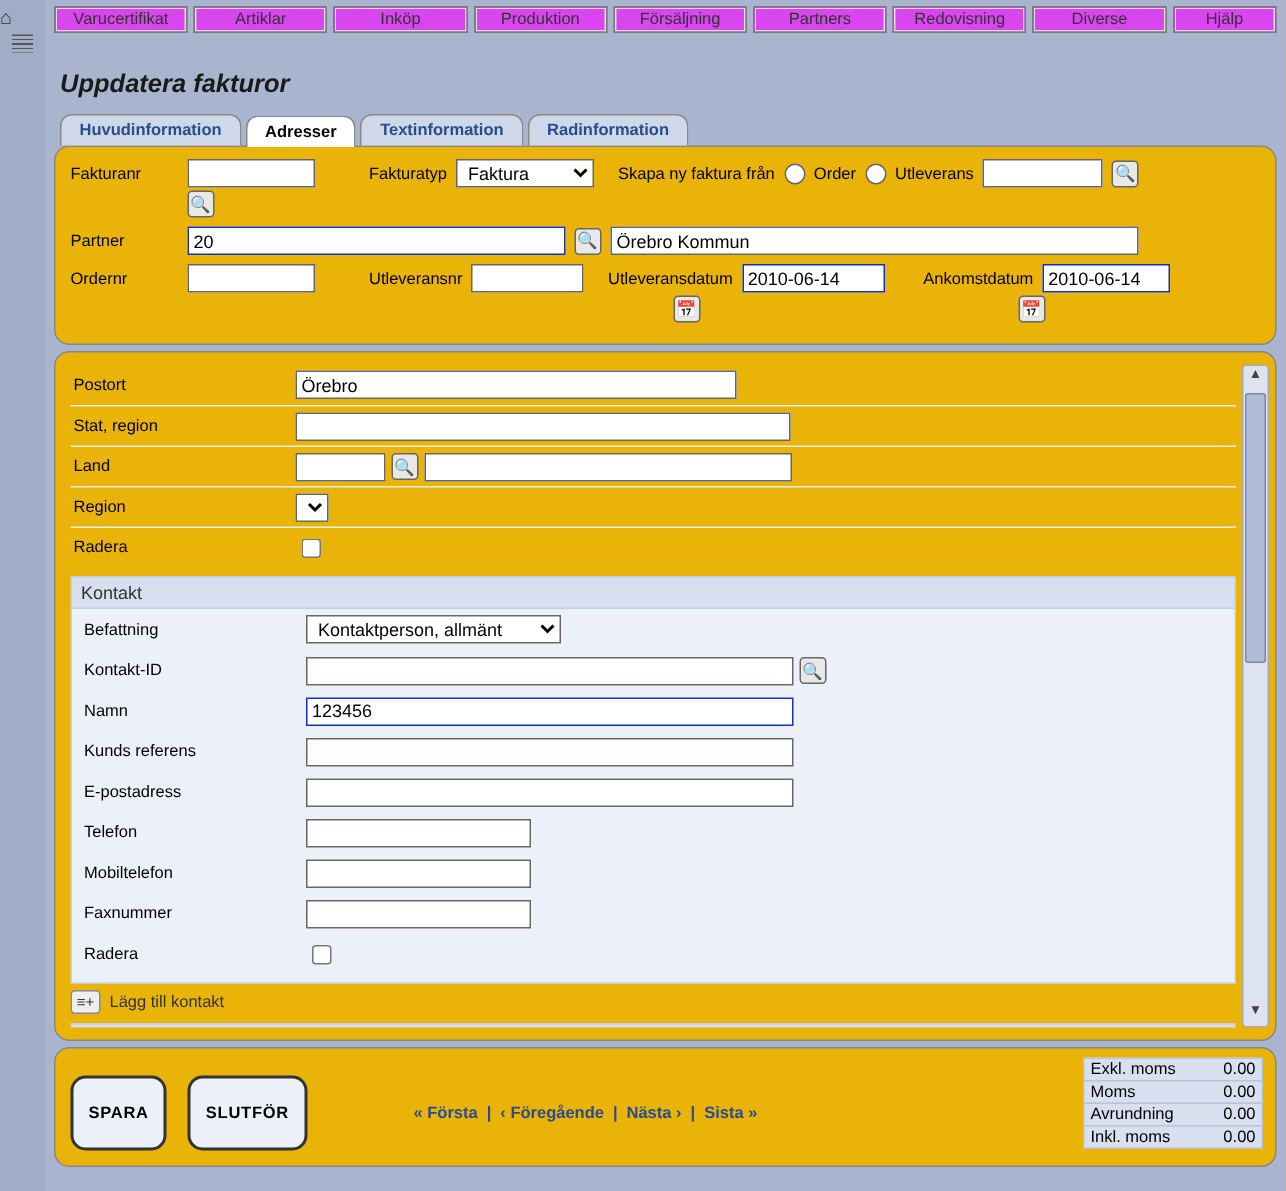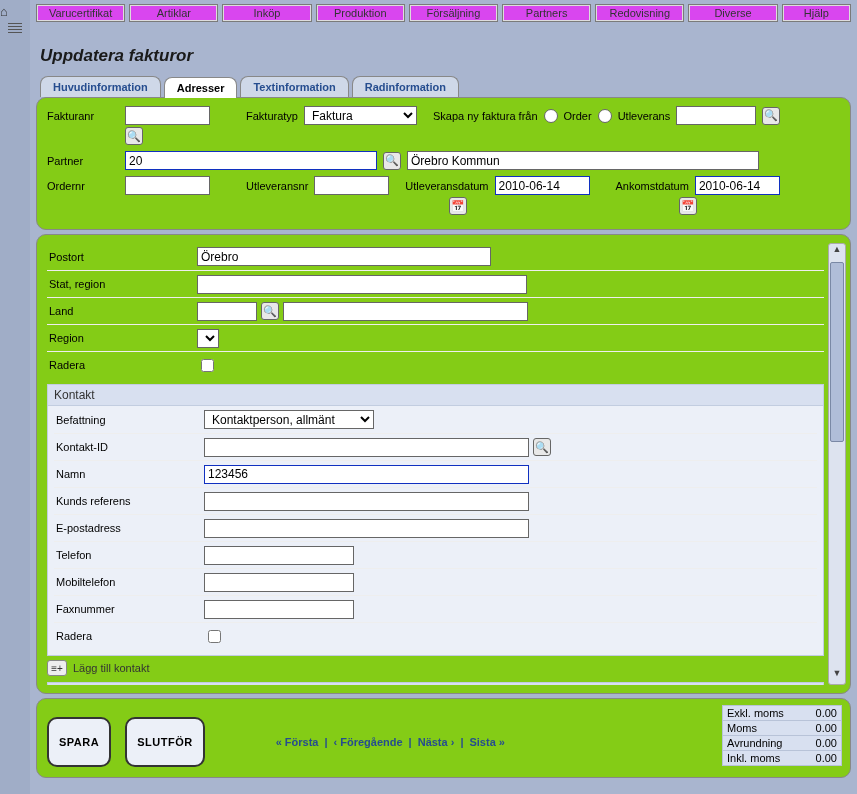--- a/index.html
+++ b/index.html
@@ -15,21 +15,21 @@
   .menu-bar { display: flex; gap: 4px; padding: 4px 6px; background: #a9b5cf; }
   .menu-btn { background: #d946ef; border: 1px solid #7a7a7a; border-radius: 0; padding: 2px 0; width: 90px; text-align:center; font-size: 11px; color: #333; box-shadow: inset 0 0 0 1px #ddd; }
   .menu-btn:last-child, .menu-btn.narrow { width: 70px; }
 
   .page-title { font-size: 17px; font-weight: bold; font-style: italic; color: #1a1a1a; padding: 20px 10px 10px; }
 
   .tabs { display: flex; gap: 4px; margin-left: 10px; position: relative; z-index: 2; }
   .tab { padding: 4px 12px; border: 1px solid #888; border-bottom: none; border-top-left-radius: 8px; border-top-right-radius: 8px; background: #cfd8e8; font-weight: bold; color: #264d8f; margin-right: -1px; }
   .tab.active { background: #fff; color: #000; position: relative; top: 1px; }
 
-  .panel { margin: 0 6px; background: #84cc16; border: 1px solid #888; border-radius: 10px; position: relative; }
+  .panel { margin: 0 6px; background: #eab308; border: 1px solid #888; border-radius: 10px; position: relative; }
   .panel.top { padding: 8px 10px 8px 10px; }
   .panel.mid { padding: 8px 4px 8px 10px; height: 460px; }
   .panel.bot { padding: 6px 8px; height: 80px; margin-top: 4px; }
 
   .row { display: flex; align-items: center; gap: 6px; margin-bottom: 6px; }
   .lbl { font-size: 11px; color: #000; }
   .lbl.col { width: 72px; }
 
   input[type=text], select {
     font-family: inherit; font-size: 12px;
@@ -101,21 +101,21 @@
     <div class="tab">Textinformation</div>
     <div class="tab">Radinformation</div>
   </div>
 
   <div class="panel top">
     <div class="row">
       <span class="lbl col">Fakturanr</span>
       <input type="text" style="width: 85px;" value="">
       <span style="width:24px"></span>
       <span class="lbl">Fakturatyp</span>
-      <select style="width:113px">
+      <select style="width:92px">
         <option>Faktura</option>
       </select>
       <span style="width:4px"></span>
       <span class="lbl">Skapa ny faktura från</span>
       <span class="radio-dot"></span>
       <span class="lbl">Order</span>
       <span class="radio-dot"></span>
       <span class="lbl">Utleverans</span>
       <input type="text" class="ro" style="width: 80px;">
       <span class="icon-btn">🔍</span>

